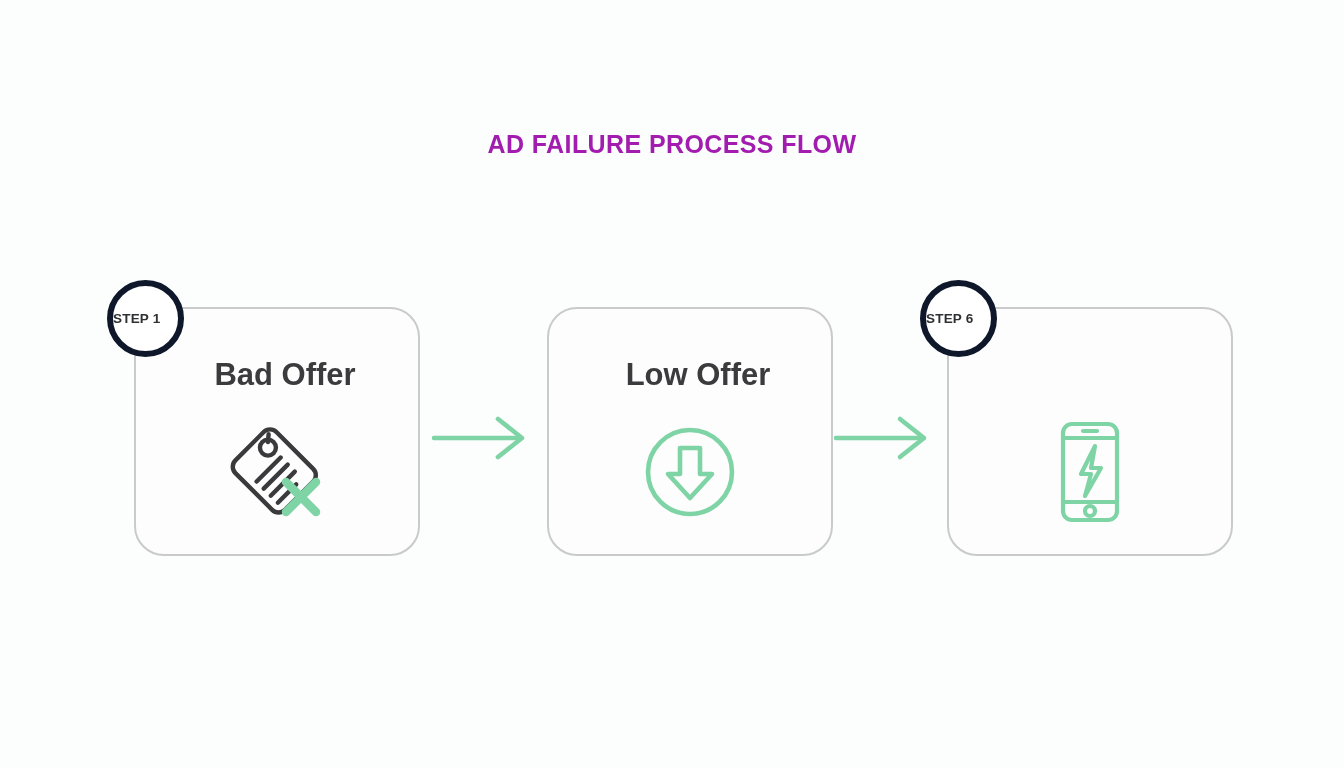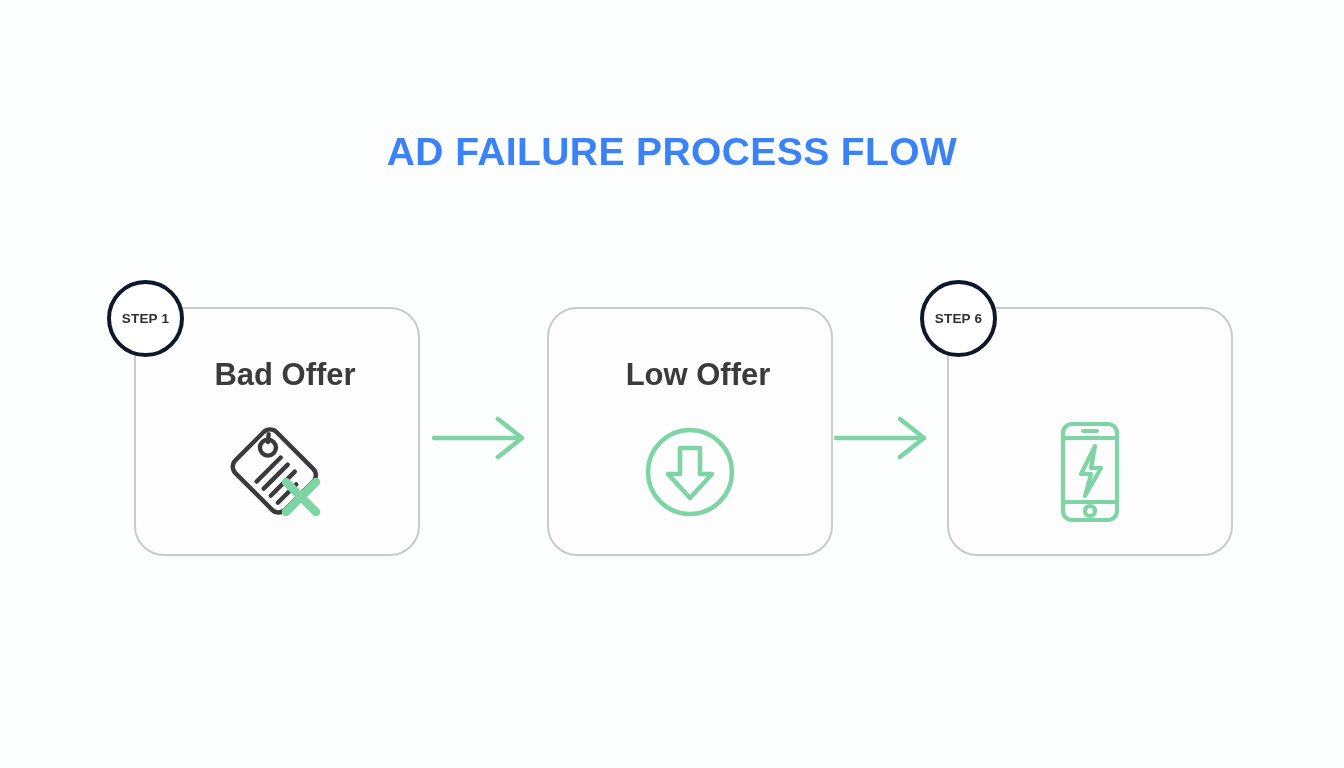--- a/index.html
+++ b/index.html
@@ -17,24 +17,24 @@
     position: relative;
   }
 
   
   .page-title {
     position: absolute;
     top: 131px;
     left: 0;
     width: 100%;
     text-align: center;
-    font-size: 39px;
+    font-size: 25px;
     font-weight: bold;
     letter-spacing: 0.4px;
-    color: #3b82f6;
+    color: #a21caf;
     line-height: 1.1;
   }
 
   
   .flow {
     position: absolute;
     top: 307px;
     left: 0;
     width: 100%;
     height: 250px;
@@ -60,24 +60,23 @@
   }
 
   .badge {
     position: absolute;
     left: -27px;
     top: -27px;
     width: 77px;
     height: 77px;
     border-radius: 50%;
     background: #ffffff;
-    border: 4px solid #0f172a;
+    border: 6px solid #0f172a;
     display: flex;
     align-items: center;
-    justify-content: center;
     z-index: 3;
   }
   .badge-label {
     font-size: 13.5px;
     font-weight: bold;
     color: #2f3032;
     letter-spacing: 0.2px;
     white-space: nowrap;
   }
 

